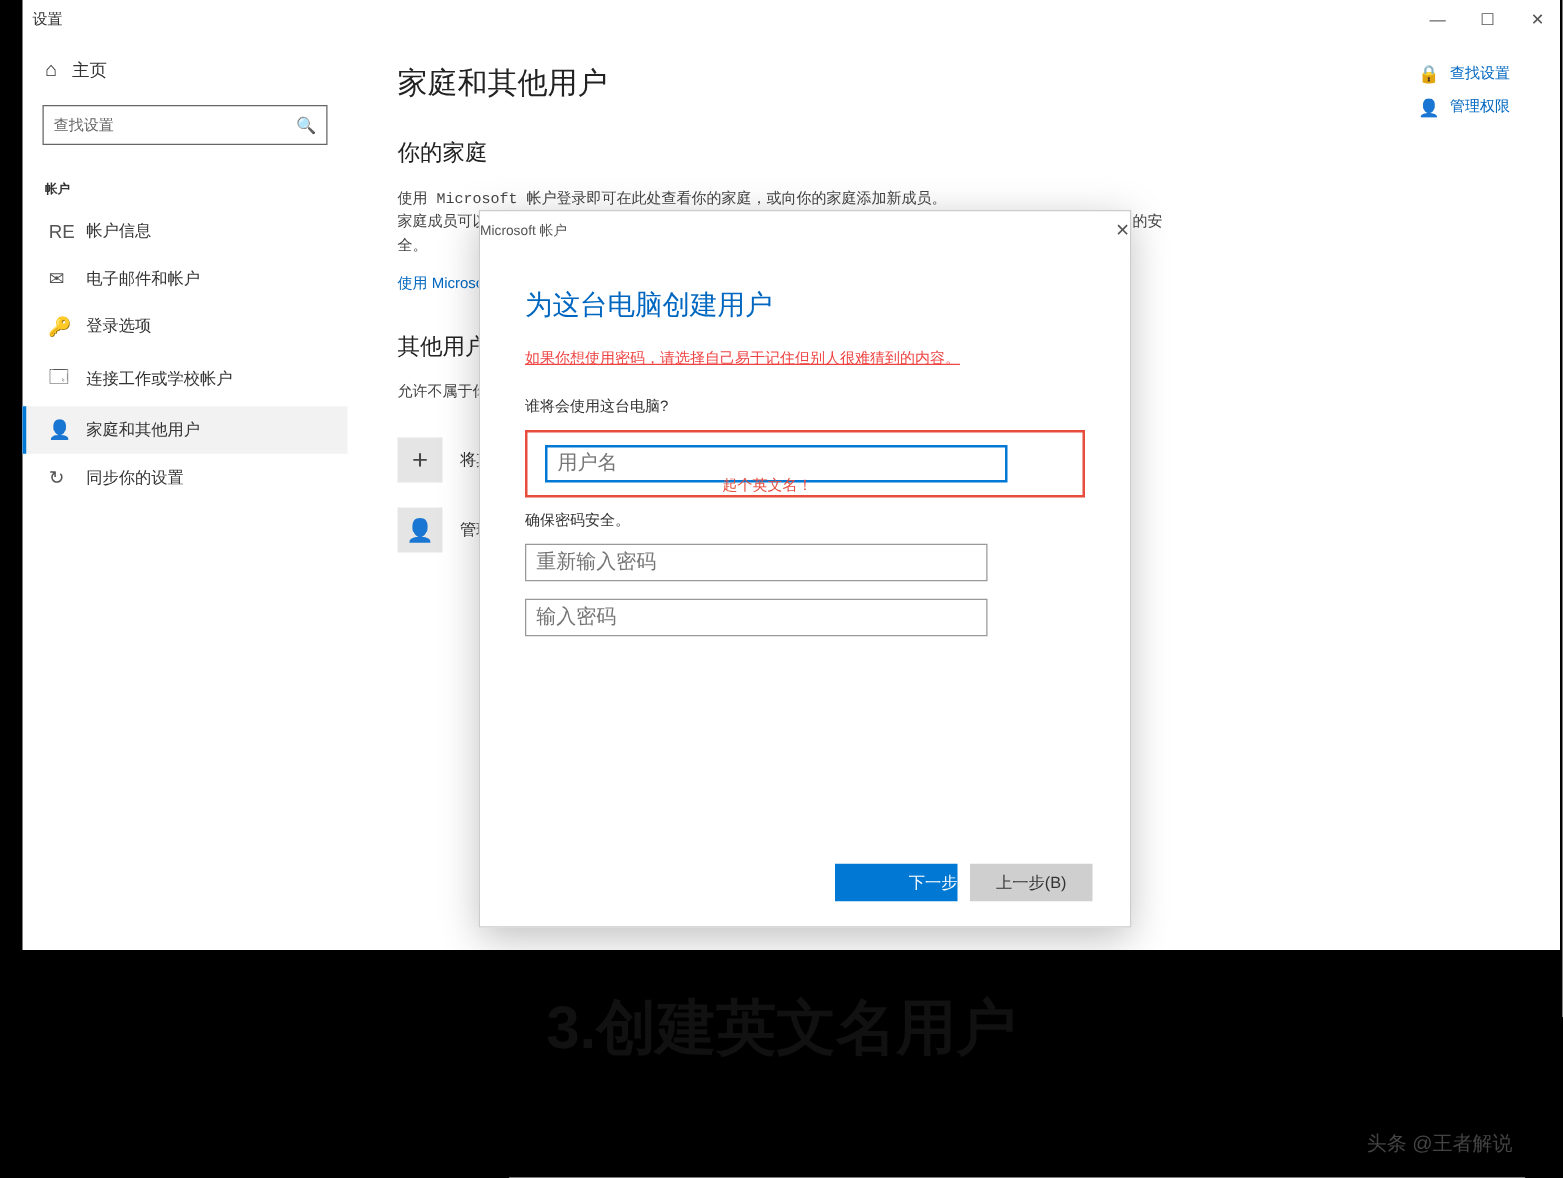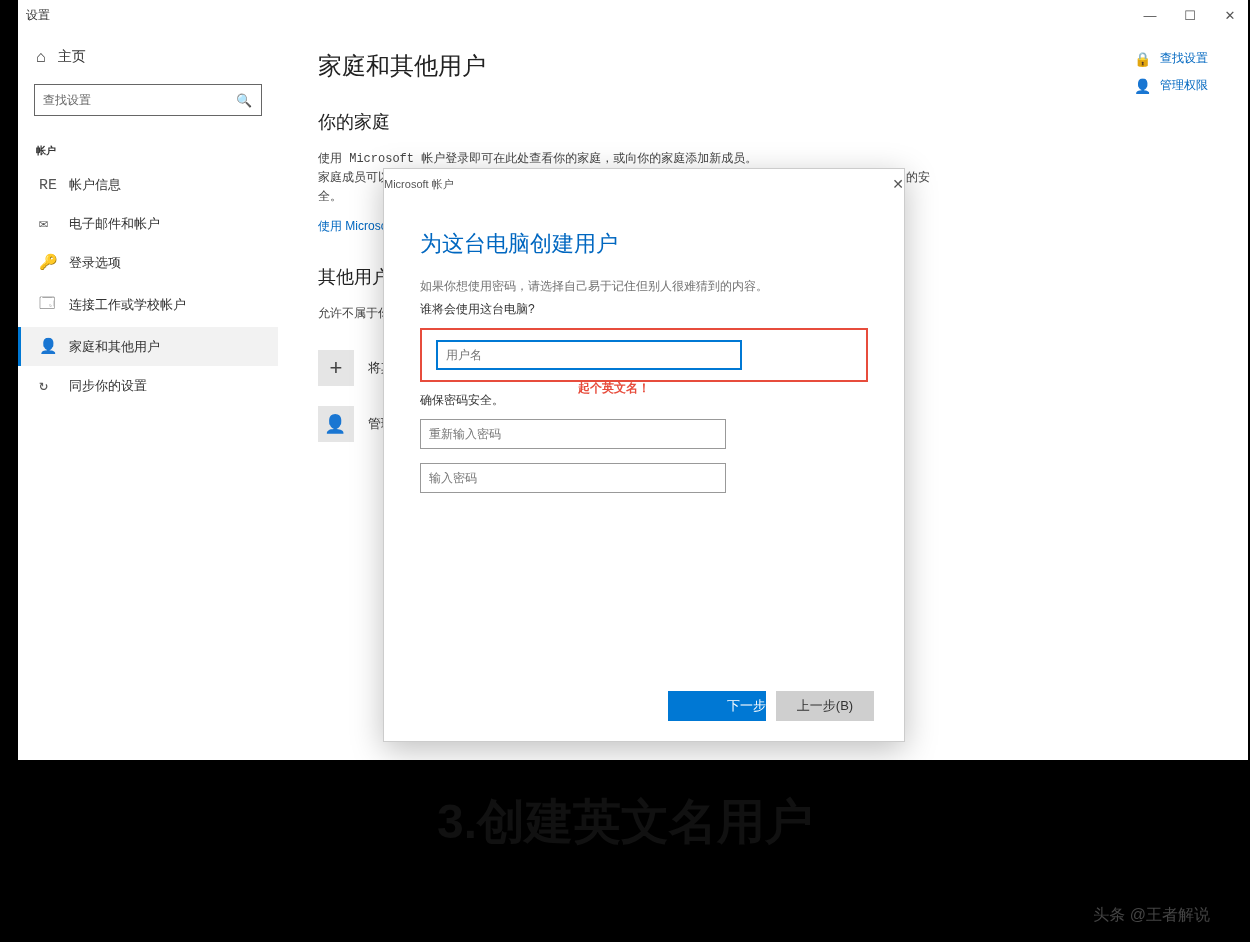--- a/index.html
+++ b/index.html
@@ -10,47 +10,47 @@
 .titlebar-controls span { width: 20px; text-align: center; color: #555; cursor: pointer; font-size: 13px; }
 .app-body { display: flex; height: calc(100% - 30px); }
 .sidebar { width: 260px; padding: 10px 0; }
 .home-row { display: flex; align-items: center; padding: 8px 18px; gap: 12px; font-size: 14px; color: #333; cursor: pointer; }
 .home-icon { font-size: 16px; }
 .search-box { margin: 10px 16px; border: 1px solid #666; height: 32px; display: flex; align-items: center; padding: 0 8px; font-size: 12px; color: #666; }
 .search-box .sicon { margin-left: auto; font-size: 13px; }
 .section-label { padding: 18px 18px 8px; font-size: 10px; color: #333; font-weight: 600; }
 .nav-item { display: flex; align-items: center; gap: 12px; padding: 10px 18px; font-size: 13px; color: #333; cursor: pointer; border-left: 3px solid transparent; }
 .nav-item.active { border-left-color: #0078d4; background: #f2f2f2; }
-.nav-icon { width: 18px; font-size: 15px; color: #555; font-family: Liberation Mono, monospace; }
+.nav-icon { width: 18px; font-size: 15px; color: #555; }
 .content { flex: 1; padding: 20px 40px; position: relative; }
 .page-title { font-size: 24px; font-weight: 400; color: #222; margin-bottom: 28px; }
 .section-title { font-size: 18px; font-weight: 400; color: #222; margin-bottom: 16px; }
 .desc-text { font-size: 12px; color: #444; line-height: 1.6; max-width: 620px; font-family: Liberation Mono, monospace; }
 .link-text { color: #0067c0; font-size: 12px; cursor: pointer; }
 .right-links { position: absolute; top: 20px; right: 40px; }
 .right-links .rl-item { display: flex; align-items: center; gap: 8px; font-size: 12px; color: #0067c0; margin-bottom: 10px; cursor: pointer; }
 .rl-icon { font-size: 14px; color: #333; }
 .other-users-list { margin-top: 16px; }
 .ou-item { display: flex; align-items: center; gap: 14px; padding: 10px 0; }
 .ou-plus { width: 36px; height: 36px; background: #e5e5e5; display: flex; align-items: center; justify-content: center; font-size: 22px; color: #444; cursor: pointer; }
 .ou-avatar { width: 36px; height: 36px; background: #e5e5e5; display: flex; align-items: center; justify-content: center; color: #666; font-size: 18px; }
 .ou-label { font-size: 13px; color: #333; }
 
 .modal { position: absolute; top: 168px; left: 365px; width: 522px; height: 574px; background: #fff; box-shadow: 0 8px 30px rgba(0,0,0,0.25); border: 1px solid #ccc; }
 .modal-titlebar { height: 30px; display: flex; align-items: center; padding: 0 0; font-size: 11px; color: #555; }
 .modal-close { margin-left: auto; font-size: 14px; cursor: pointer; color: #555; }
 .modal-body { padding: 30px 36px; }
 .modal-h1 { font-size: 22px; font-weight: 400; color: #0067c0; margin-bottom: 18px; }
-.modal-desc { font-size: 12px; color: #737373; margin-bottom: 6px; line-height: 1.5; }
+.modal-desc { font-size: 12px; color: #ef4444; margin-bottom: 22px; line-height: 1.5; text-decoration: underline; }
 .modal-label { font-size: 12px; color: #333; margin-bottom: 10px; }
 .input-wrap { position: relative; margin-bottom: 14px; }
 .input-highlight-box { border: 2px solid #e74c3c; padding: 10px 14px; margin-bottom: 6px; }
-.text-input { width: 306px; height: 30px; border: 1px solid #999; padding: 0 8px; font-size: 12px; color: #666; }
+.text-input { width: 370px; height: 30px; border: 1px solid #999; padding: 0 8px; font-size: 16px; color: #666; }
 .text-input.focused { border: 2px solid #0078d4; outline: none; }
-.red-note { position: absolute; left: 560px; top: 380px; font-size: 12px; color: #e74c3c; font-weight: 700; white-space: nowrap; }
+.red-note { position: absolute; left: 560px; top: 380px; font-size: 12px; color: #e74c3c; font-weight: 400; white-space: nowrap; }
 .modal-footer { position: absolute; bottom: 20px; right: 30px; display: flex; gap: 10px; }
 .btn { width: 98px; height: 30px; border: none; font-size: 13px; cursor: pointer; }
 .btn-primary { background: #0078d4; color: #fff; text-align: right; }
 .btn-secondary { background: #cfcfcf; color: #333; }
 
 .big-caption { position: absolute; top: 790px; left: 0; width: 1250px; text-align: center; font-size: 48px; font-weight: 700; color: #111; }
 .watermark { position: absolute; bottom: 16px; right: 40px; font-size: 16px; color: #444; }
 </style>
 </head>
 <body>

